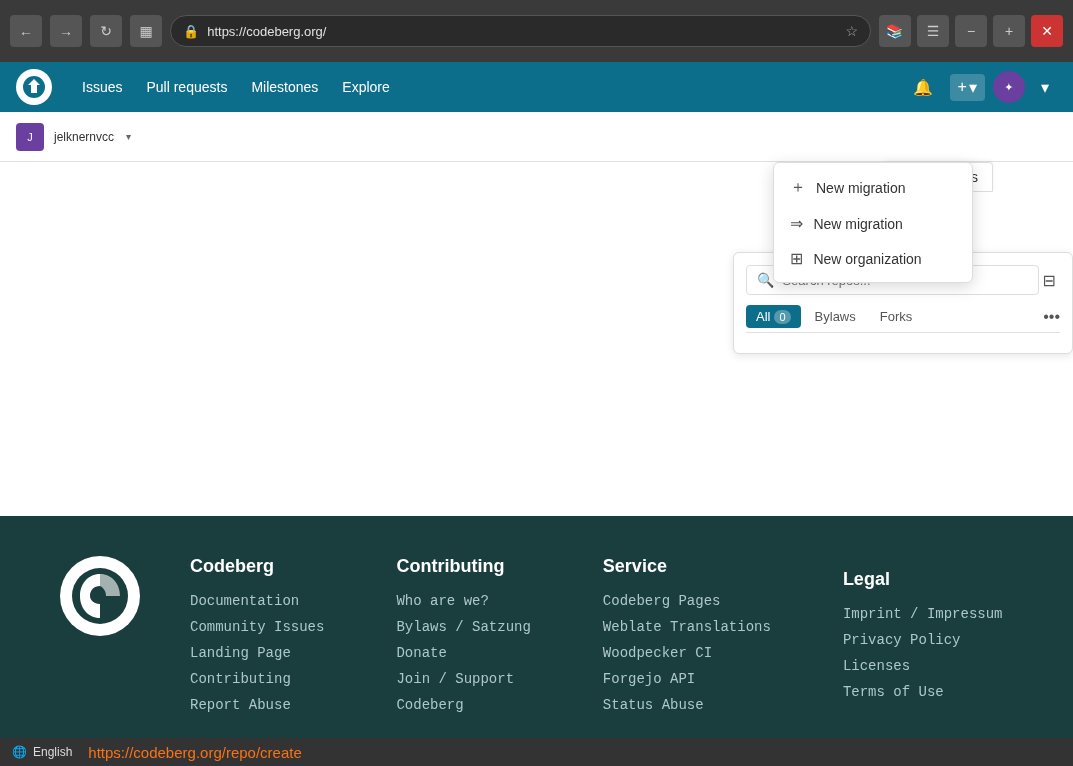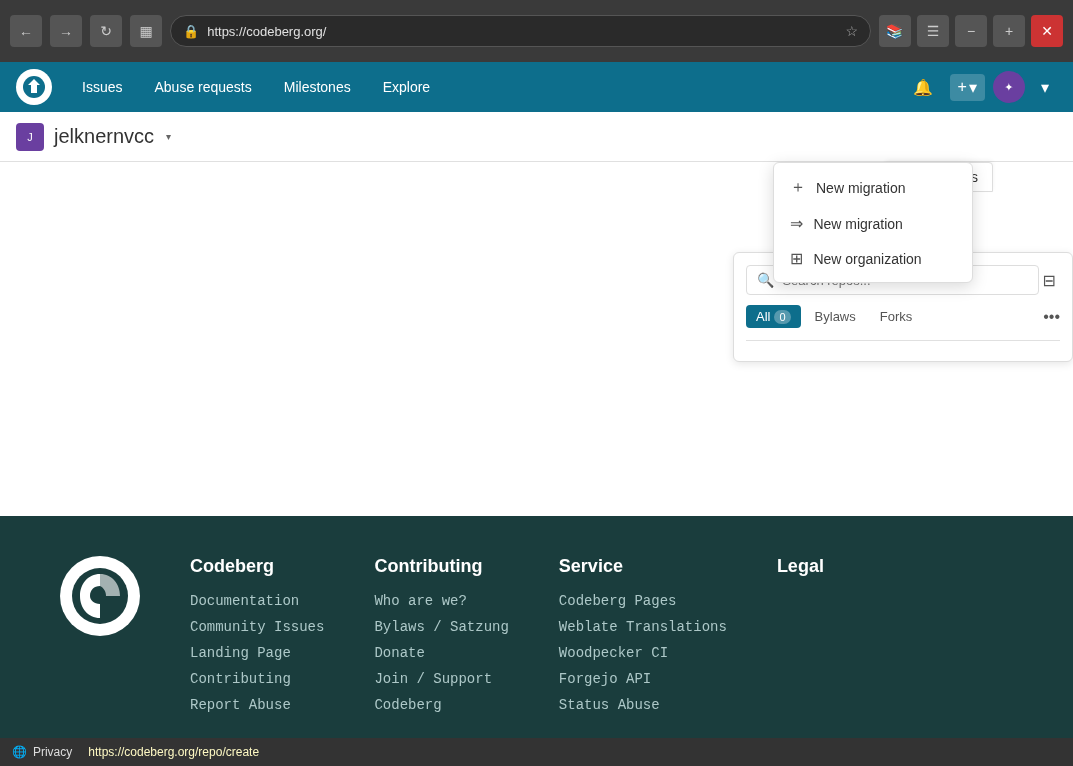--- a/index.html
+++ b/index.html
@@ -68,21 +68,21 @@
     .app-logo {
       width: 36px; height: 36px;
       background: white;
       border-radius: 50%;
       display: flex; align-items: center; justify-content: center;
       flex-shrink: 0;
     }
     .app-logo svg { width: 24px; height: 24px; }
     .nav-links {
       display: flex;
-      gap: 12px;
+      gap: 4px;
       flex: 1;
     }
     .nav-link {
       color: white;
       text-decoration: none;
       padding: 6px 10px;
       border-radius: 4px;
       font-size: 14px;
       cursor: pointer;
     }
@@ -133,21 +133,21 @@
       height: 50px;
     }
     .user-avatar-small {
       width: 28px; height: 28px;
       background: #6a3fa0;
       border-radius: 4px;
       display: flex; align-items: center; justify-content: center;
       color: white; font-size: 11px;
     }
     .username {
-      font-size: 20px;
+      font-size: 12px;
       color: #333;
       cursor: pointer;
     }
     .dropdown-arrow { color: #666; font-size: 10px; margin-left: 2px; }
 
     
     .main-content {
       background: white;
       position: relative;
       height: calc(766px - 62px - 50px - 50px - 250px);
@@ -219,21 +219,21 @@
       cursor: pointer;
       color: #555;
       font-size: 16px;
       padding: 4px;
     }
     .repo-tabs {
       display: flex;
       align-items: center;
       gap: 4px;
       border-bottom: 1px solid #e0e0e0;
-      padding-bottom: 12px;
+      padding-bottom: 4px;
       margin-bottom: 8px;
     }
     .repo-tab {
       padding: 4px 10px;
       border-radius: 4px;
       cursor: pointer;
       font-size: 13px;
       color: #555;
       border: none;
       background: transparent;
@@ -278,22 +278,23 @@
       justify-content: center;
     }
     .footer-logo-circle {
       width: 80px; height: 80px;
       border-radius: 50%;
       background: white;
       display: flex; align-items: center; justify-content: center;
     }
     .footer-columns {
       display: flex;
-      gap: 50px;
+      gap: 72px;
       flex: 1;
+      align-items: center;
     }
     .footer-col h3 {
       color: white;
       font-size: 18px;
       font-weight: 600;
       margin-bottom: 16px;
     }
     .footer-col ul {
       list-style: none;
       font-family: Liberation Mono, monospace;
@@ -329,22 +330,22 @@
       gap: 16px;
     }
     .status-item {
       display: flex;
       align-items: center;
       gap: 6px;
       color: #ddd;
       font-size: 12px;
     }
     .status-url {
-      color: #fef9c3;
-      font-size: 12px;
+      color: #f97316;
+      font-size: 15px;
     }
   </style>
 </head>
 <body>
 
 <div class="browser-chrome">
   <button class="browser-nav-btn">←</button>
   <button class="browser-nav-btn">→</button>
   <button class="browser-nav-btn">↻</button>
   <button class="browser-nav-btn">▦</button>
@@ -364,21 +365,21 @@
 
 <div class="app-header">
   <div class="app-logo">
     <svg viewBox="0 0 24 24" fill="none" xmlns="http://www.w3.org/2000/svg">
       <circle cx="12" cy="12" r="11" fill="#0d6e8c"></circle>
       <path d="M12 4 L18 10 L15 10 L15 18 L9 18 L9 10 L6 10 Z" fill="white"></path>
     </svg>
   </div>
   <nav class="nav-links">
     <a class="nav-link">Issues</a>
-    <a class="nav-link">Abuse requests</a>
+    <a class="nav-link">Pull requests</a>
     <a class="nav-link">Milestones</a>
     <a class="nav-link">Explore</a>
   </nav>
   <div class="header-right">
     <button class="header-icon-btn">
       <span>🔔</span>
     </button>
     <button class="plus-btn">
       <span>+</span>
       <span>▾</span>
@@ -486,31 +487,37 @@
           <li><a>Codeberg Pages</a></li>
           <li><a>Weblate Translations</a></li>
           <li><a>Woodpecker CI</a></li>
           <li><a>Forgejo API</a></li>
           <li><a>Status Abuse</a></li>
         </ul>
       </div>
 
       <div class="footer-col">
         <h3>Legal</h3>
+        <ul>
+          <li><a>Imprint / Impressum</a></li>
+          <li><a>Privacy Policy</a></li>
+          <li><a>Licenses</a></li>
+          <li><a>Terms of Use</a></li>
+        </ul>
       </div>
     </div>
   </div>
   <div class="footer-bottom">
     
     
     
     
     
   </div>
 </div>
 
 <div class="status-bar">
   <div class="status-item">
     <span>🌐</span>
-    <span>Privacy</span>
+    <span>English</span>
   </div>
   <span class="status-url">https://codeberg.org/repo/create</span>
 </div>
 
 </body></html>

